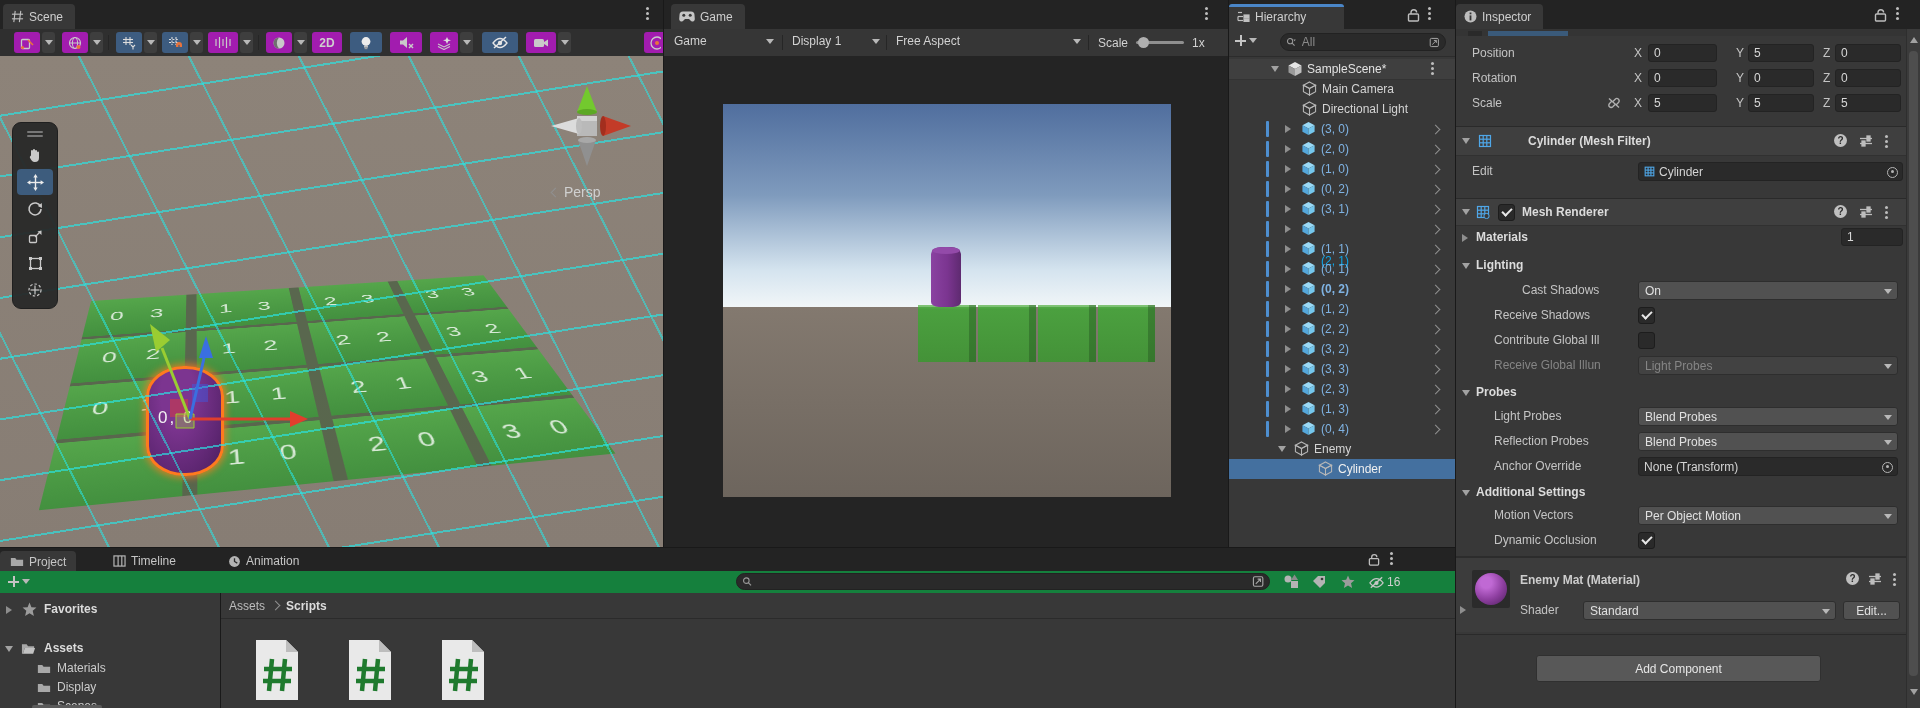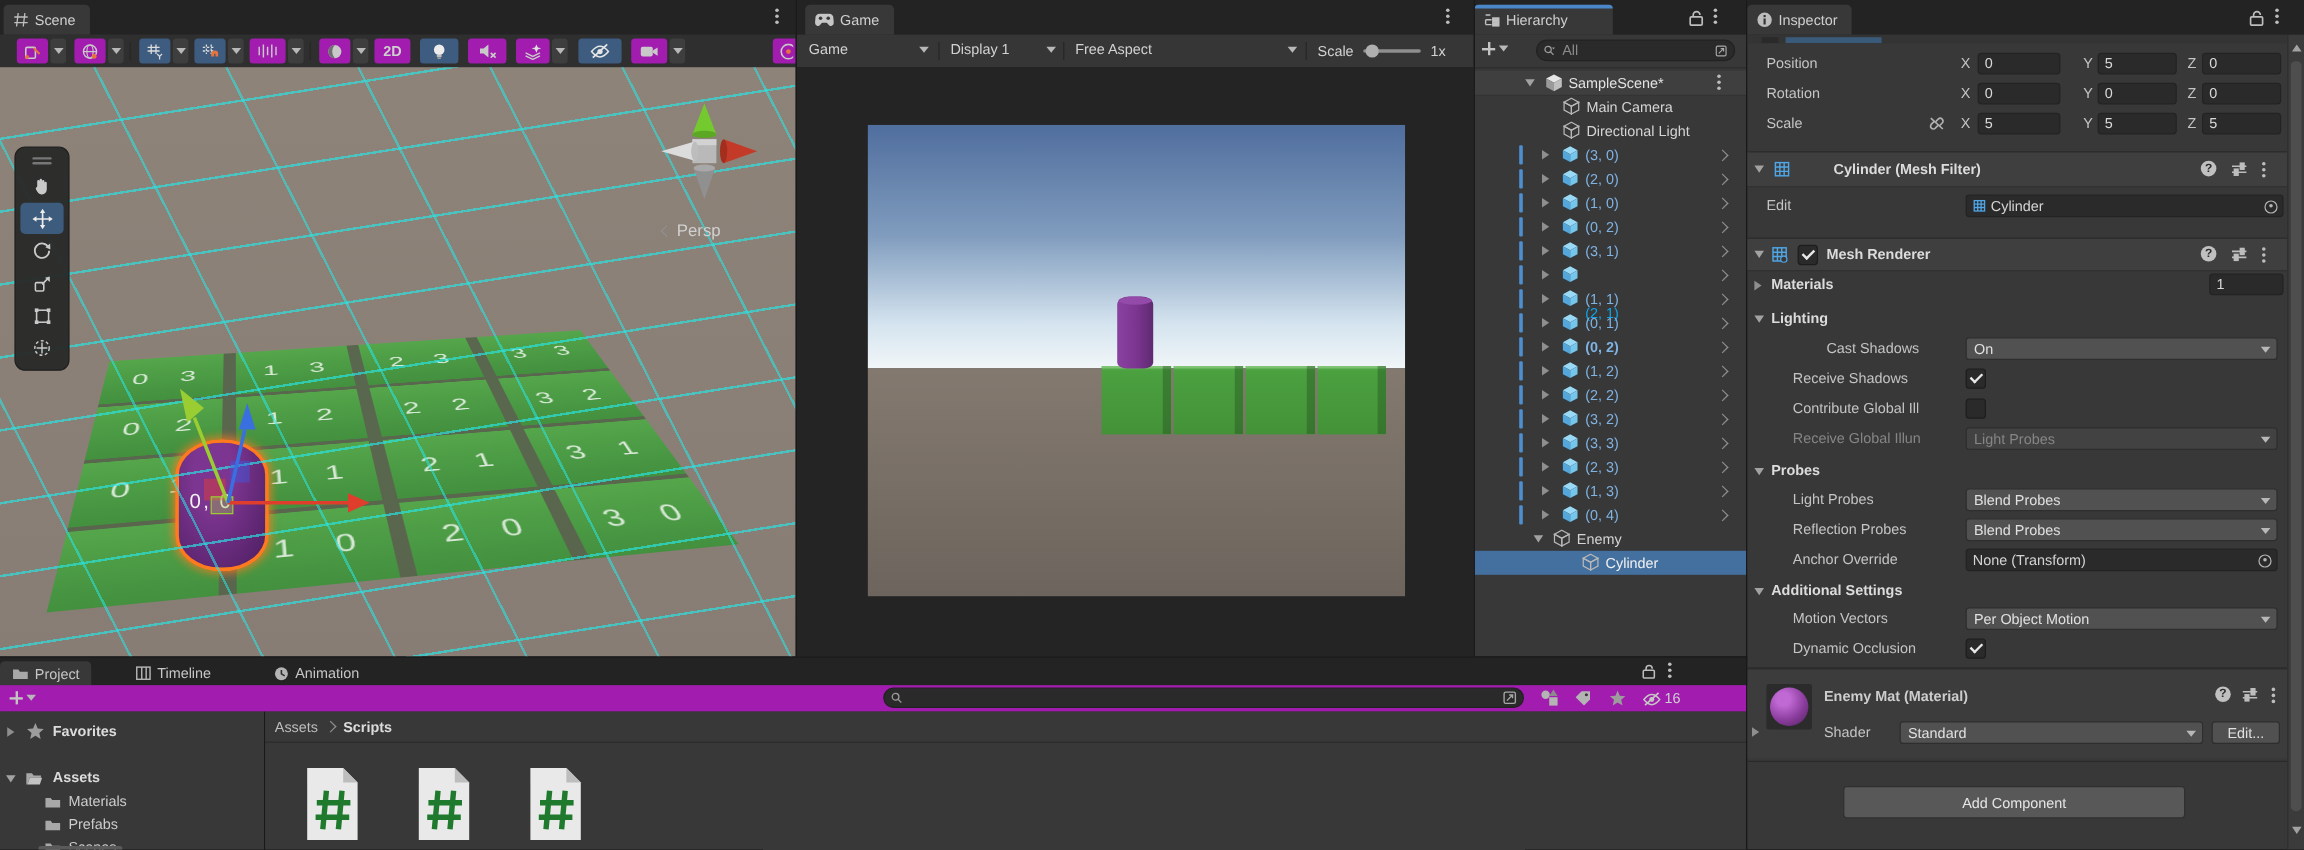--- a/index.html
+++ b/index.html
@@ -1019,21 +1019,21 @@
           <path d="M7 3.5 V7 l3 1.8" fill="none" stroke="#2c2c2c" stroke-width="1.4"></path>
         </svg>
       <span>Animation</span>
     </div>
     <svg class="abs" style="left:1368px;top:5px" width="12" height="13" viewBox="0 0 13 14">
         <rect x="1.5" y="6" width="10" height="7" rx="1" fill="none" stroke="#bdbdbd" stroke-width="1.4"></rect>
         <path d="M4 6 V4.5 a2.8 2.8 0 0 1 5.6 0" fill="none" stroke="#bdbdbd" stroke-width="1.4"></path>
       </svg>
     <span class="kebab abs" style="left:1390px;top:9px"></span>
   </div>
-  <div class="abs" style="left:0;top:23px;width:1456px;height:22px;background:#a21caf;border-bottom:1px solid #2a2a2a">
+  <div class="abs" style="left:0;top:23px;width:1456px;height:22px;background:#15803d;border-bottom:1px solid #2a2a2a">
     <div class="abs" style="left:8px;top:5px;display:flex;align-items:center;gap:3px">
       <span class="plus"></span>
         <span class="caret"></span>
     </div>
     <div class="searchbox" style="left:736px;top:2px;width:534px;height:17px">
       <svg width="11" height="11" viewBox="0 0 12 12">
           <circle cx="5" cy="5" r="3.2" fill="none" stroke="#9a9a9a" stroke-width="1.3"></circle>
           <line x1="7.5" y1="7.5" x2="10.5" y2="10.5" stroke="#9a9a9a" stroke-width="1.3"></line>
         </svg>
       <input style="margin-left: 4px;" value="">
@@ -1094,21 +1094,21 @@
             </svg>
           </span>
           <span class="abs" style="left: 57px; color: rgb(204, 204, 204);">Materials</span>
         </div>
         <div class="treerow" style="left: 0px; top: 86px;">
           <span class="abs" style="left: 37px; top: 3px;">
             <svg width="14" height="11" viewBox="0 0 16 12">
               <path d="M1 2 h5 l1.5 2 H15 v7 H1 z" fill="#a8a8a8"></path>
             </svg>
           </span>
-          <span class="abs" style="left: 57px; color: rgb(204, 204, 204);">Prefabs</span>
+          <span class="abs" style="left: 57px; color: rgb(204, 204, 204);">Display</span>
         </div>
         <div class="treerow" style="left: 0px; top: 105px;">
           <span class="abs" style="left: 37px; top: 3px;">
             <svg width="14" height="11" viewBox="0 0 16 12">
               <path d="M1 2 h5 l1.5 2 H15 v7 H1 z" fill="#a8a8a8"></path>
             </svg>
           </span>
           <span class="abs" style="left: 57px; color: rgb(204, 204, 204);">Scenes</span>
         </div>
       </div>

